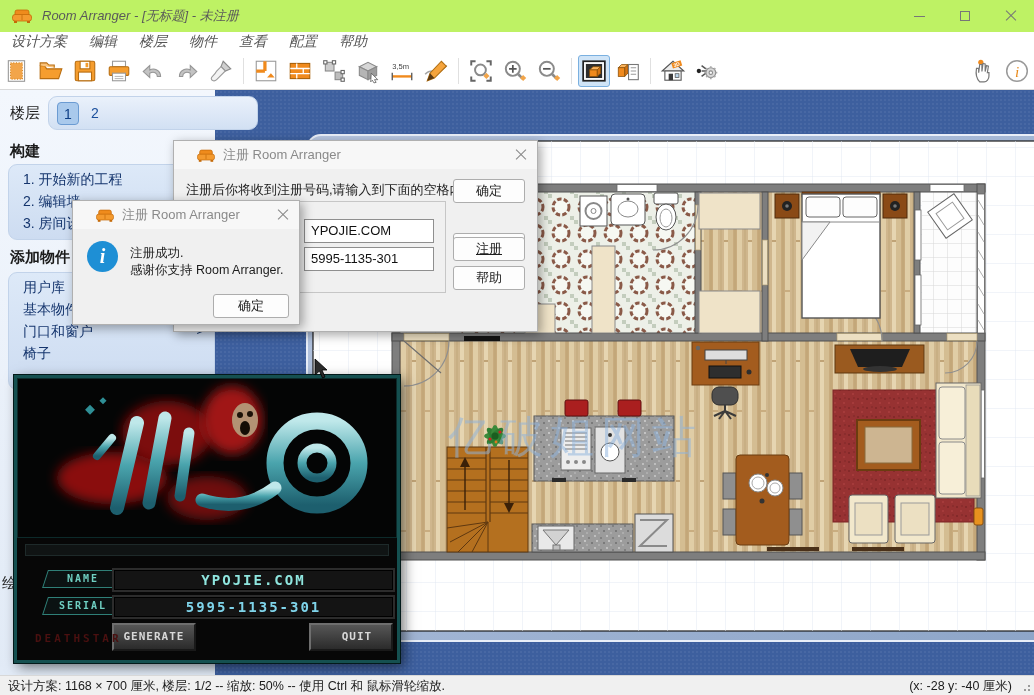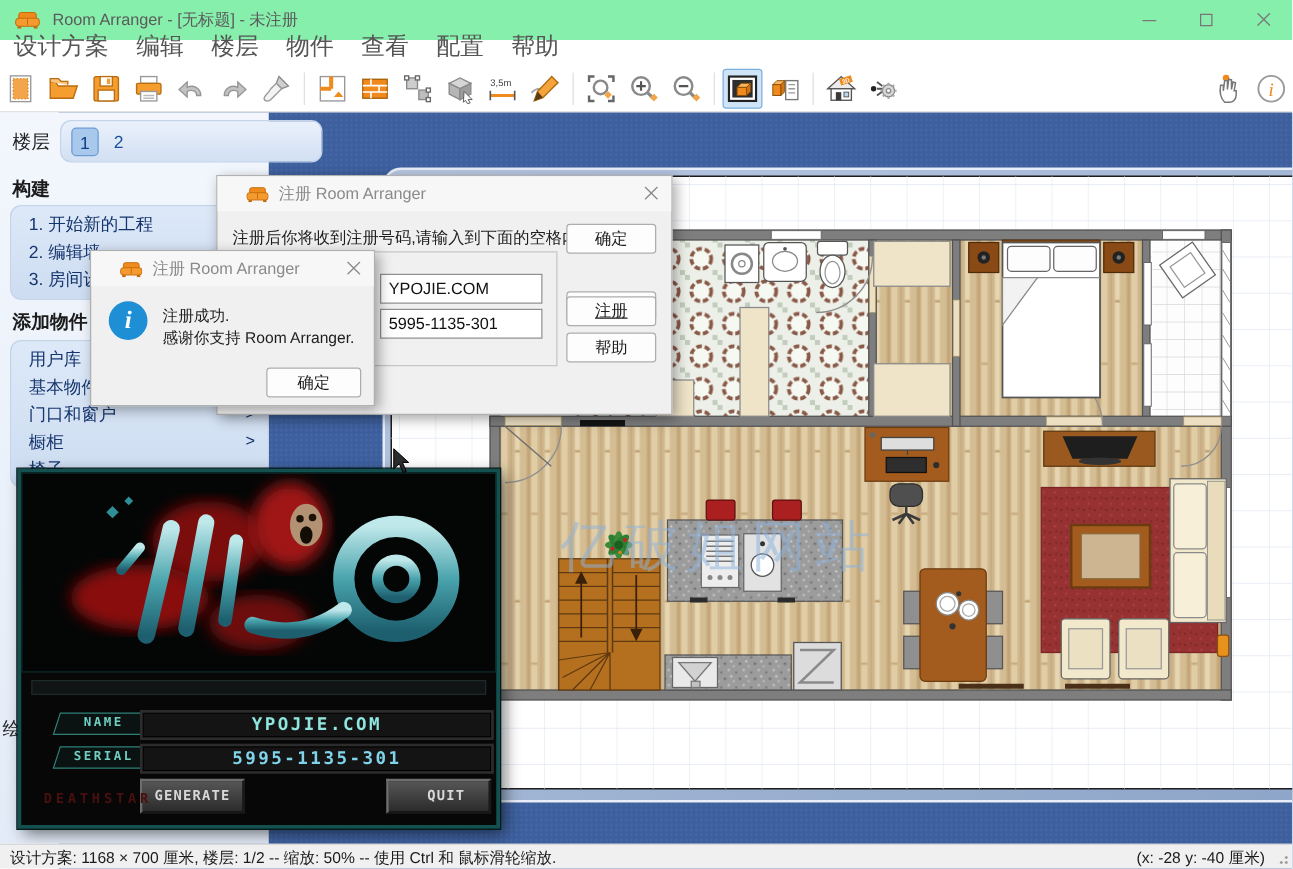--- a/index.html
+++ b/index.html
@@ -1,33 +1,33 @@
 <!DOCTYPE html>
 <html><head>
 <meta charset="utf-8">
 <style>
   * { margin:0; padding:0; box-sizing:border-box; }
   html,body { width:1034px; height:695px; overflow:hidden; }
   body { font-family:"Liberation Sans", sans-serif; background:#fff; position:relative; }
   #app { position:absolute; left:0; top:0; width:1034px; height:695px; background:#fff; overflow:hidden; }
 
   
-  .titlebar { position:absolute; left:0; top:0; width:1034px; height:32px; background:#86efac; display:flex; align-items:center; }
+  .titlebar { position:absolute; left:0; top:0; width:1034px; height:32px; background:#bef264; display:flex; align-items:center;font-style:italic; }
   .titlebar .app-icon { margin-left:12px; width:20px; height:14px; }
   .titlebar .title { margin-left:10px; font-size:13px; color:#5a5a5a; }
   .wincontrols { position:absolute; right:0; top:0; height:32px; display:flex; }
   .wbtn { width:46px; height:32px; display:flex; align-items:center; justify-content:center; }
   .glyph-min { width:11px; height:1px; background:#777; }
   .glyph-max { width:10px; height:10px; border:1px solid #777; }
   .glyph-close { position:relative; width:12px; height:12px; }
   .glyph-close:before,.glyph-close:after { content:""; position:absolute; left:-1px; top:5px; width:14px; height:1px; background:#777; }
   .glyph-close:before { transform:rotate(45deg); } .glyph-close:after { transform:rotate(-45deg); }
 
   
-  .menubar { position:absolute; left:0; top:32px; width:1034px; height:20px; background:#fff; display:flex; align-items:flex-end; font-size:19px; color:#555; }
+  .menubar { position:absolute; left:0; top:32px; width:1034px; height:20px; background:#fff; display:flex; align-items:center; font-size:14px; color:#555;font-style:italic; }
   .menu-item { padding:2px 11px; cursor:default; }
 
   
   .toolbar { position:absolute; left:0; top:52px; width:1034px; height:38px; background:#fff; border-bottom:1px solid #d9d9d9; display:flex; align-items:center; }
   .tbtn { width:32px; height:32px; margin:12px 1px; display:flex; align-items:center; justify-content:center; border:1px solid transparent; border-radius:3px; }
   .tbtn.active { background:#cfe4f7; border-color:#7ab0e0; }
   .tsep { width:1px; height:26px; background:#e0e0e0; margin:0 5px; }
   .tspacer { flex:1; }
   .tbtn svg { width:26px; height:26px; }
   .measure-label { font-size:7px; fill:#444; font-family:"Liberation Sans",sans-serif; }
@@ -591,24 +591,20 @@
       </div>
       <div class="lib-row">
         <span>基本物件</span>
         <span class="lib-arrow"></span>
       </div>
       <div class="lib-row">
         <span>门口和窗户</span>
         <span class="lib-arrow">&gt;</span>
       </div>
       <div class="lib-row">
-        <span>橱柜</span>
-        <span class="lib-arrow">&gt;</span>
-      </div>
-      <div class="lib-row">
         <span>椅子</span>
         <span class="lib-arrow"></span>
       </div>
     </div>
     <div class="partial-char">绘</div>
   </div>
 
   <div class="tabstrip">
     <div class="tab sel">1</div>
     <div class="tab plain">2</div>

